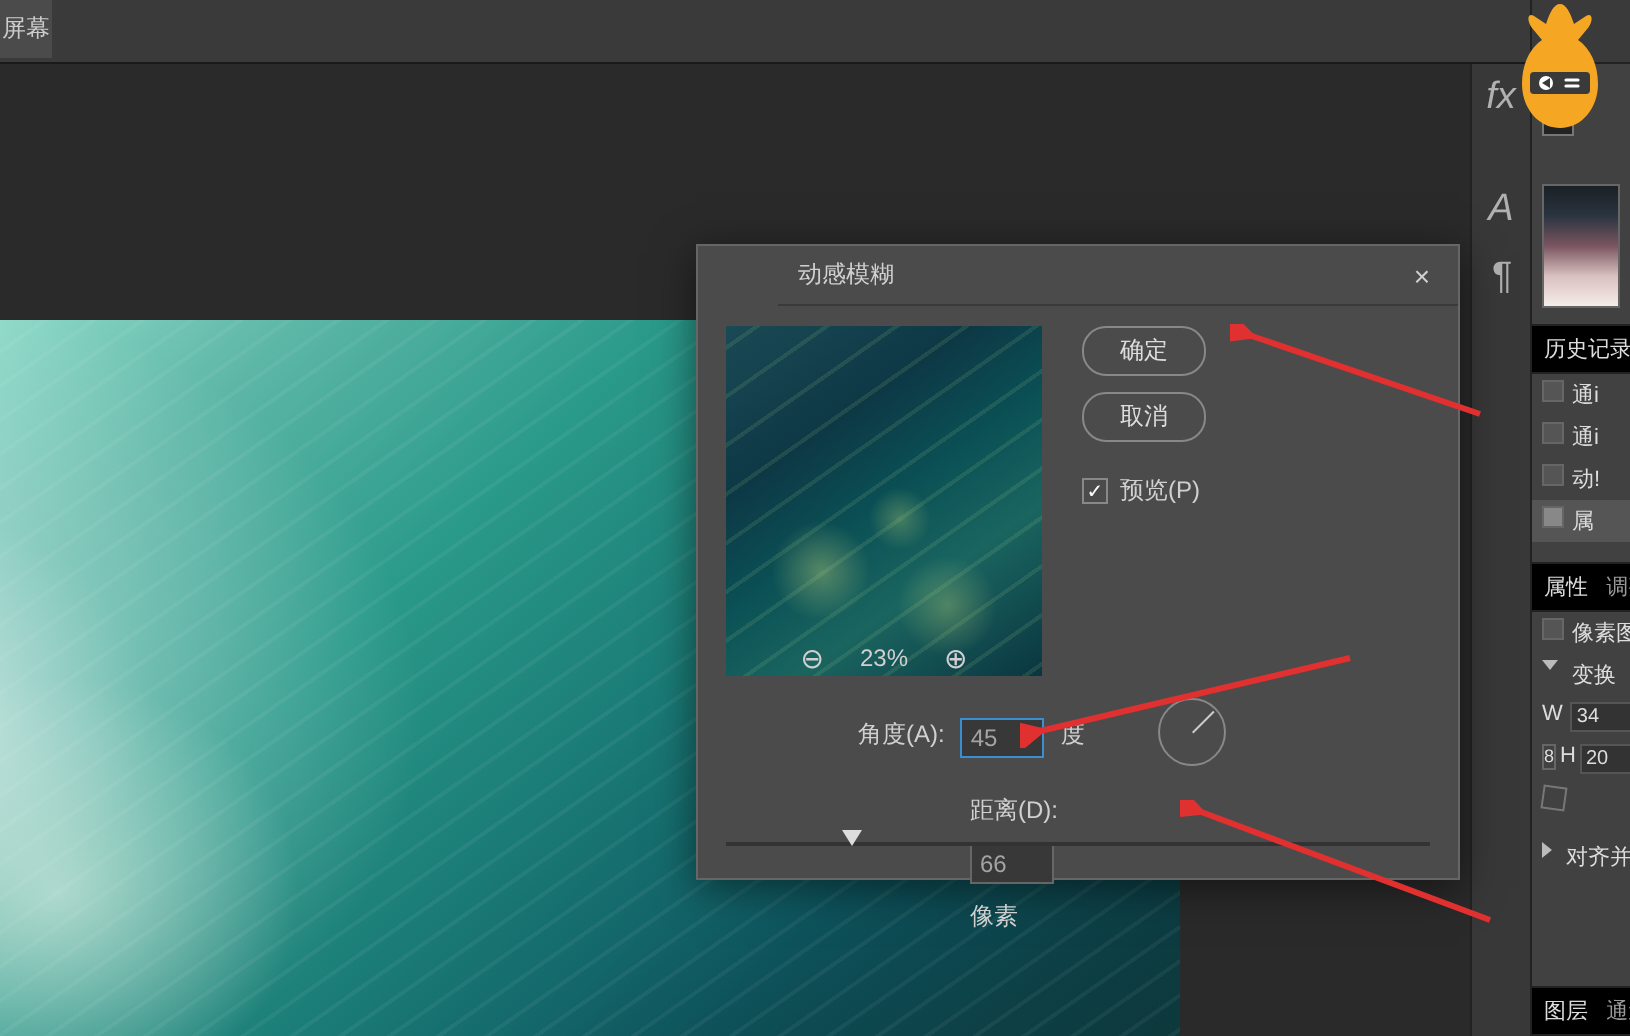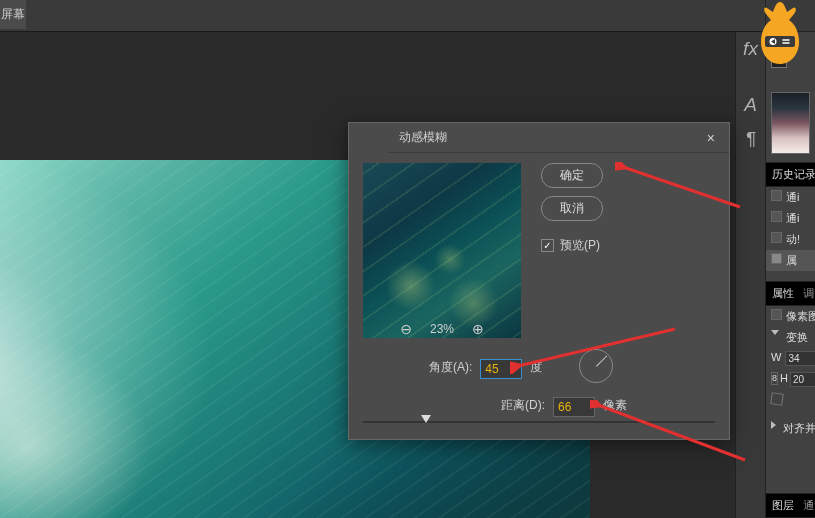--- a/index.html
+++ b/index.html
@@ -231,26 +231,26 @@
   font-size: 14px;
 }
 .param-row {
   position: absolute;
   display: flex;
   align-items: flex-start;
   gap: 8px;
   font-size: 12px;
 }
 .param-row.angle { top: 236px; left: 80px; }
-.param-row.dist  { top: 274px; left: 152px; }
+.param-row.dist  { top: 274px; left: 136px; flex-direction: column; }
 .param-input {
   width: 42px;
   background: #383838;
   border: 1px solid #666;
-  color: #eab308;
+  color: #a3a3a3;
   font-size: 12px;
   padding: 2px 4px;
 }
 .param-input.hl { border-color: #3a8fd0; }
 .angle-dial {
   position: absolute;
   top: 226px; left: 230px;
   width: 34px; height: 34px;
   border: 1px solid #888;
   border-radius: 50%;

